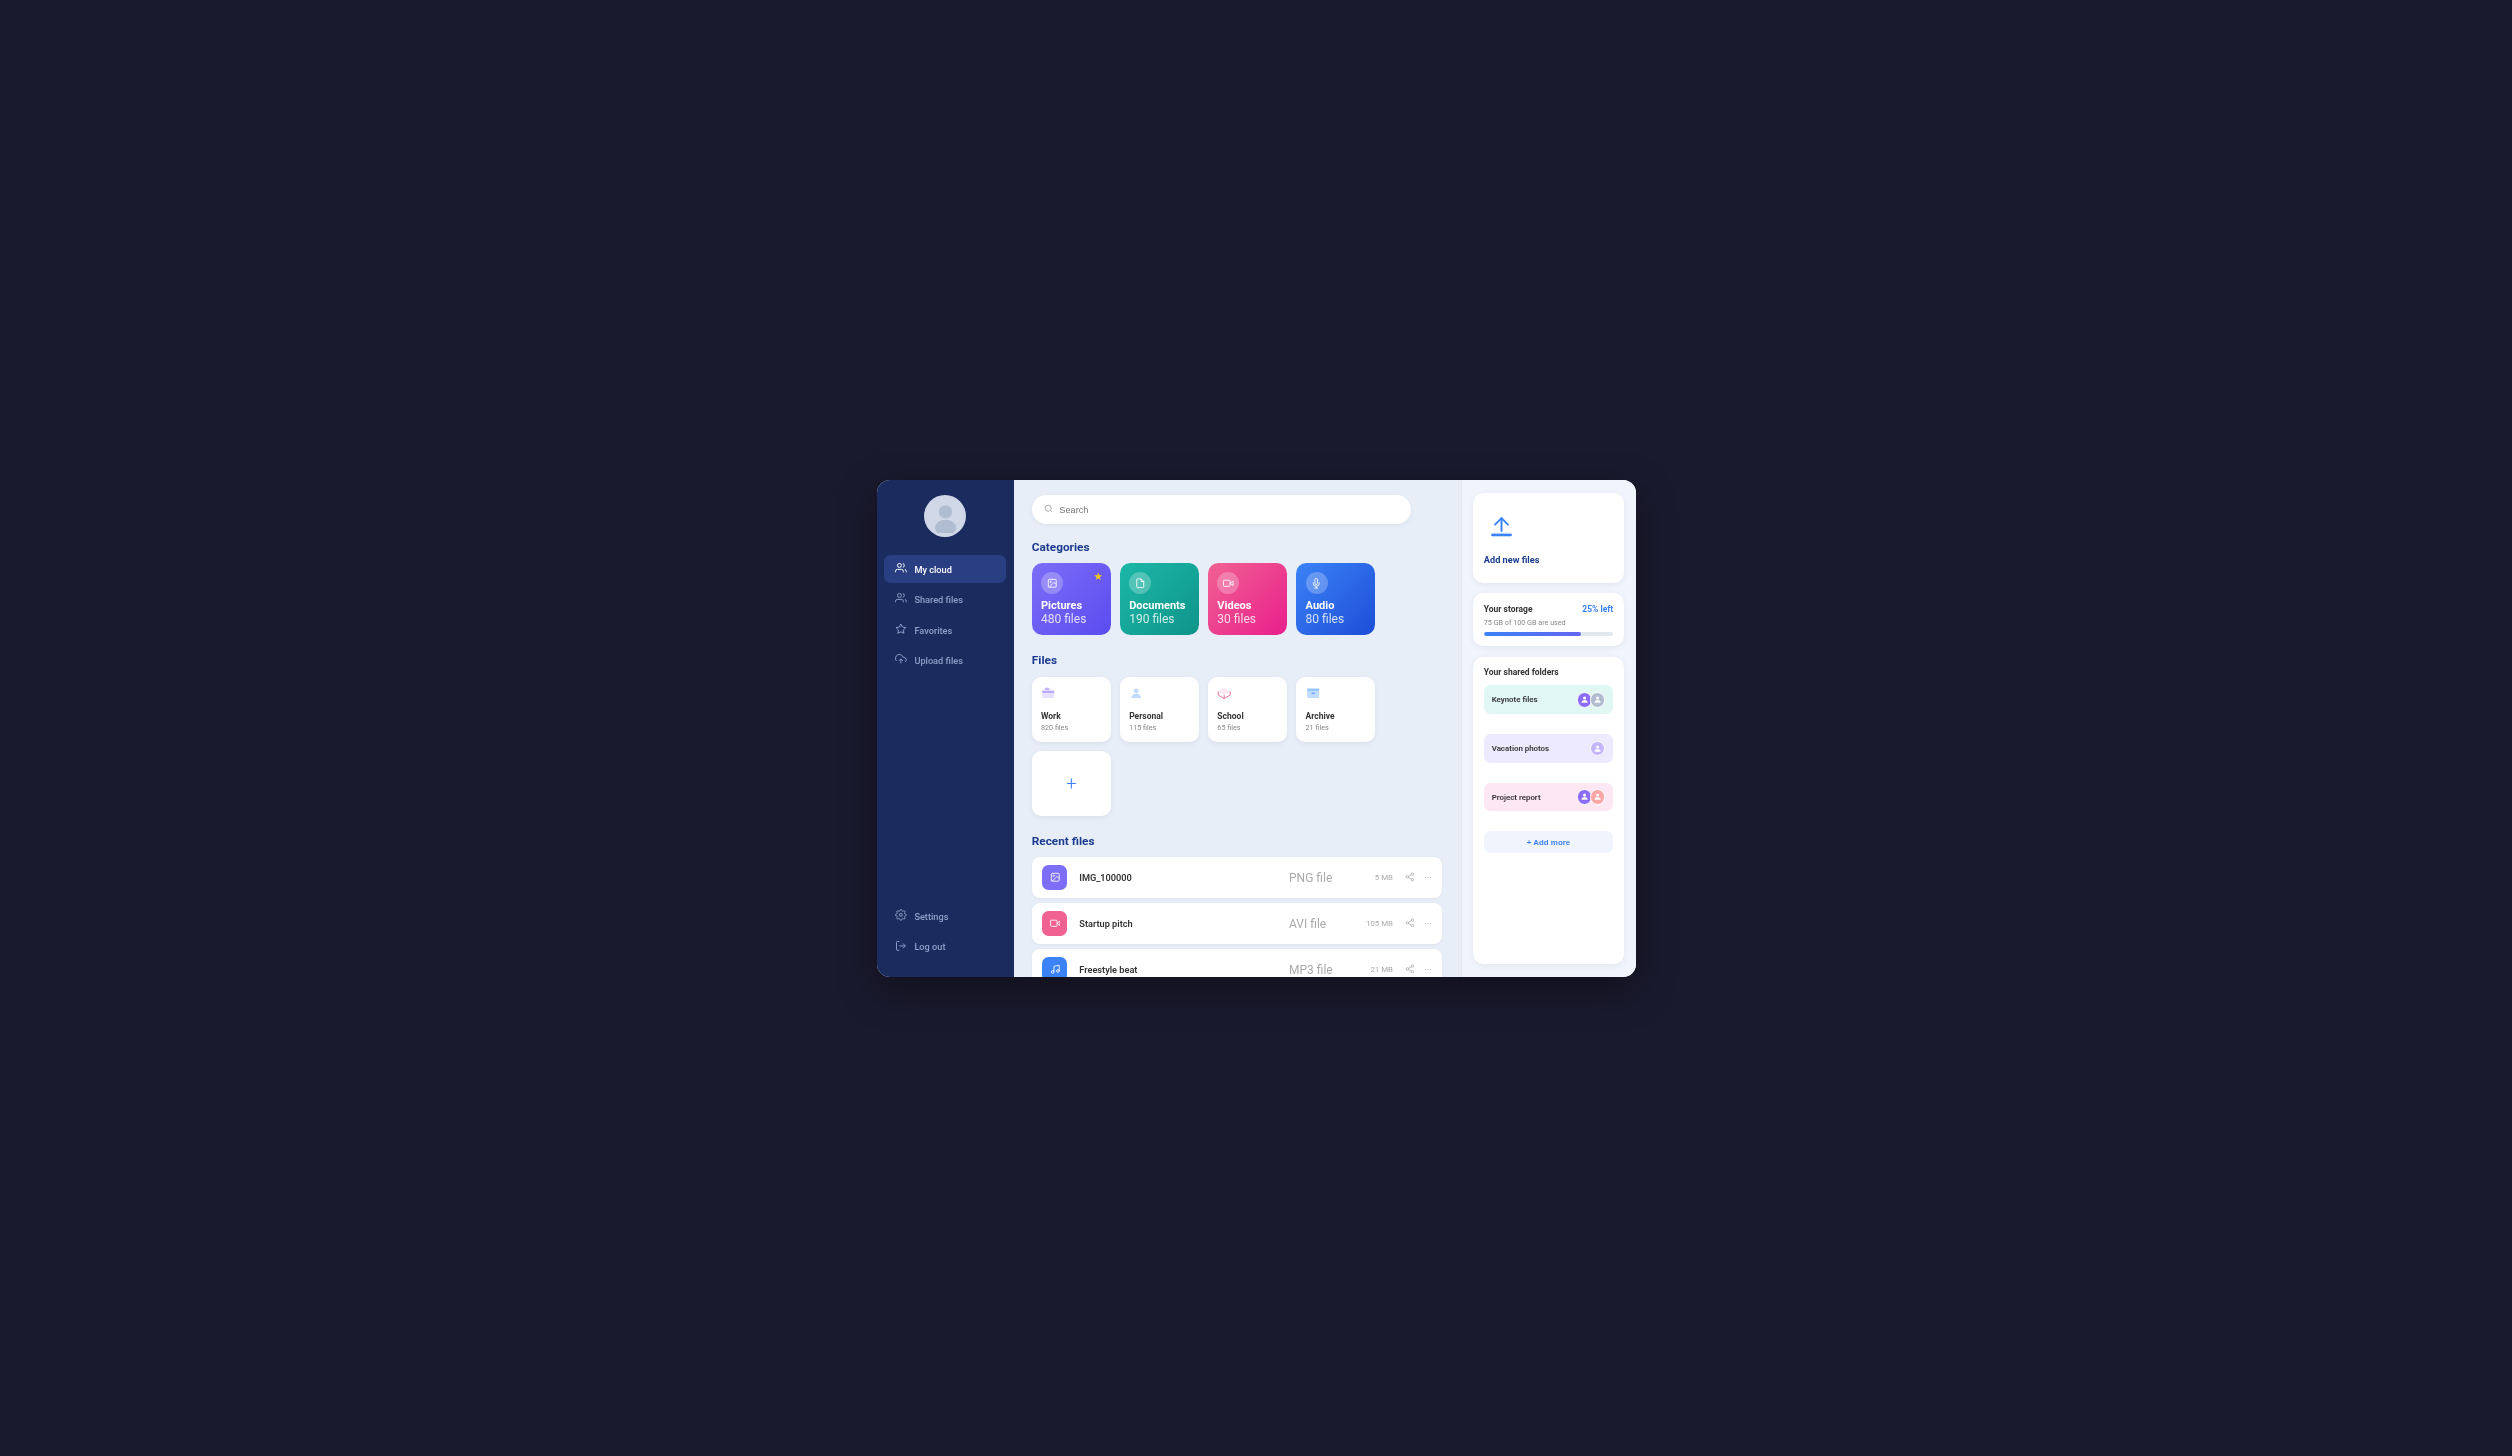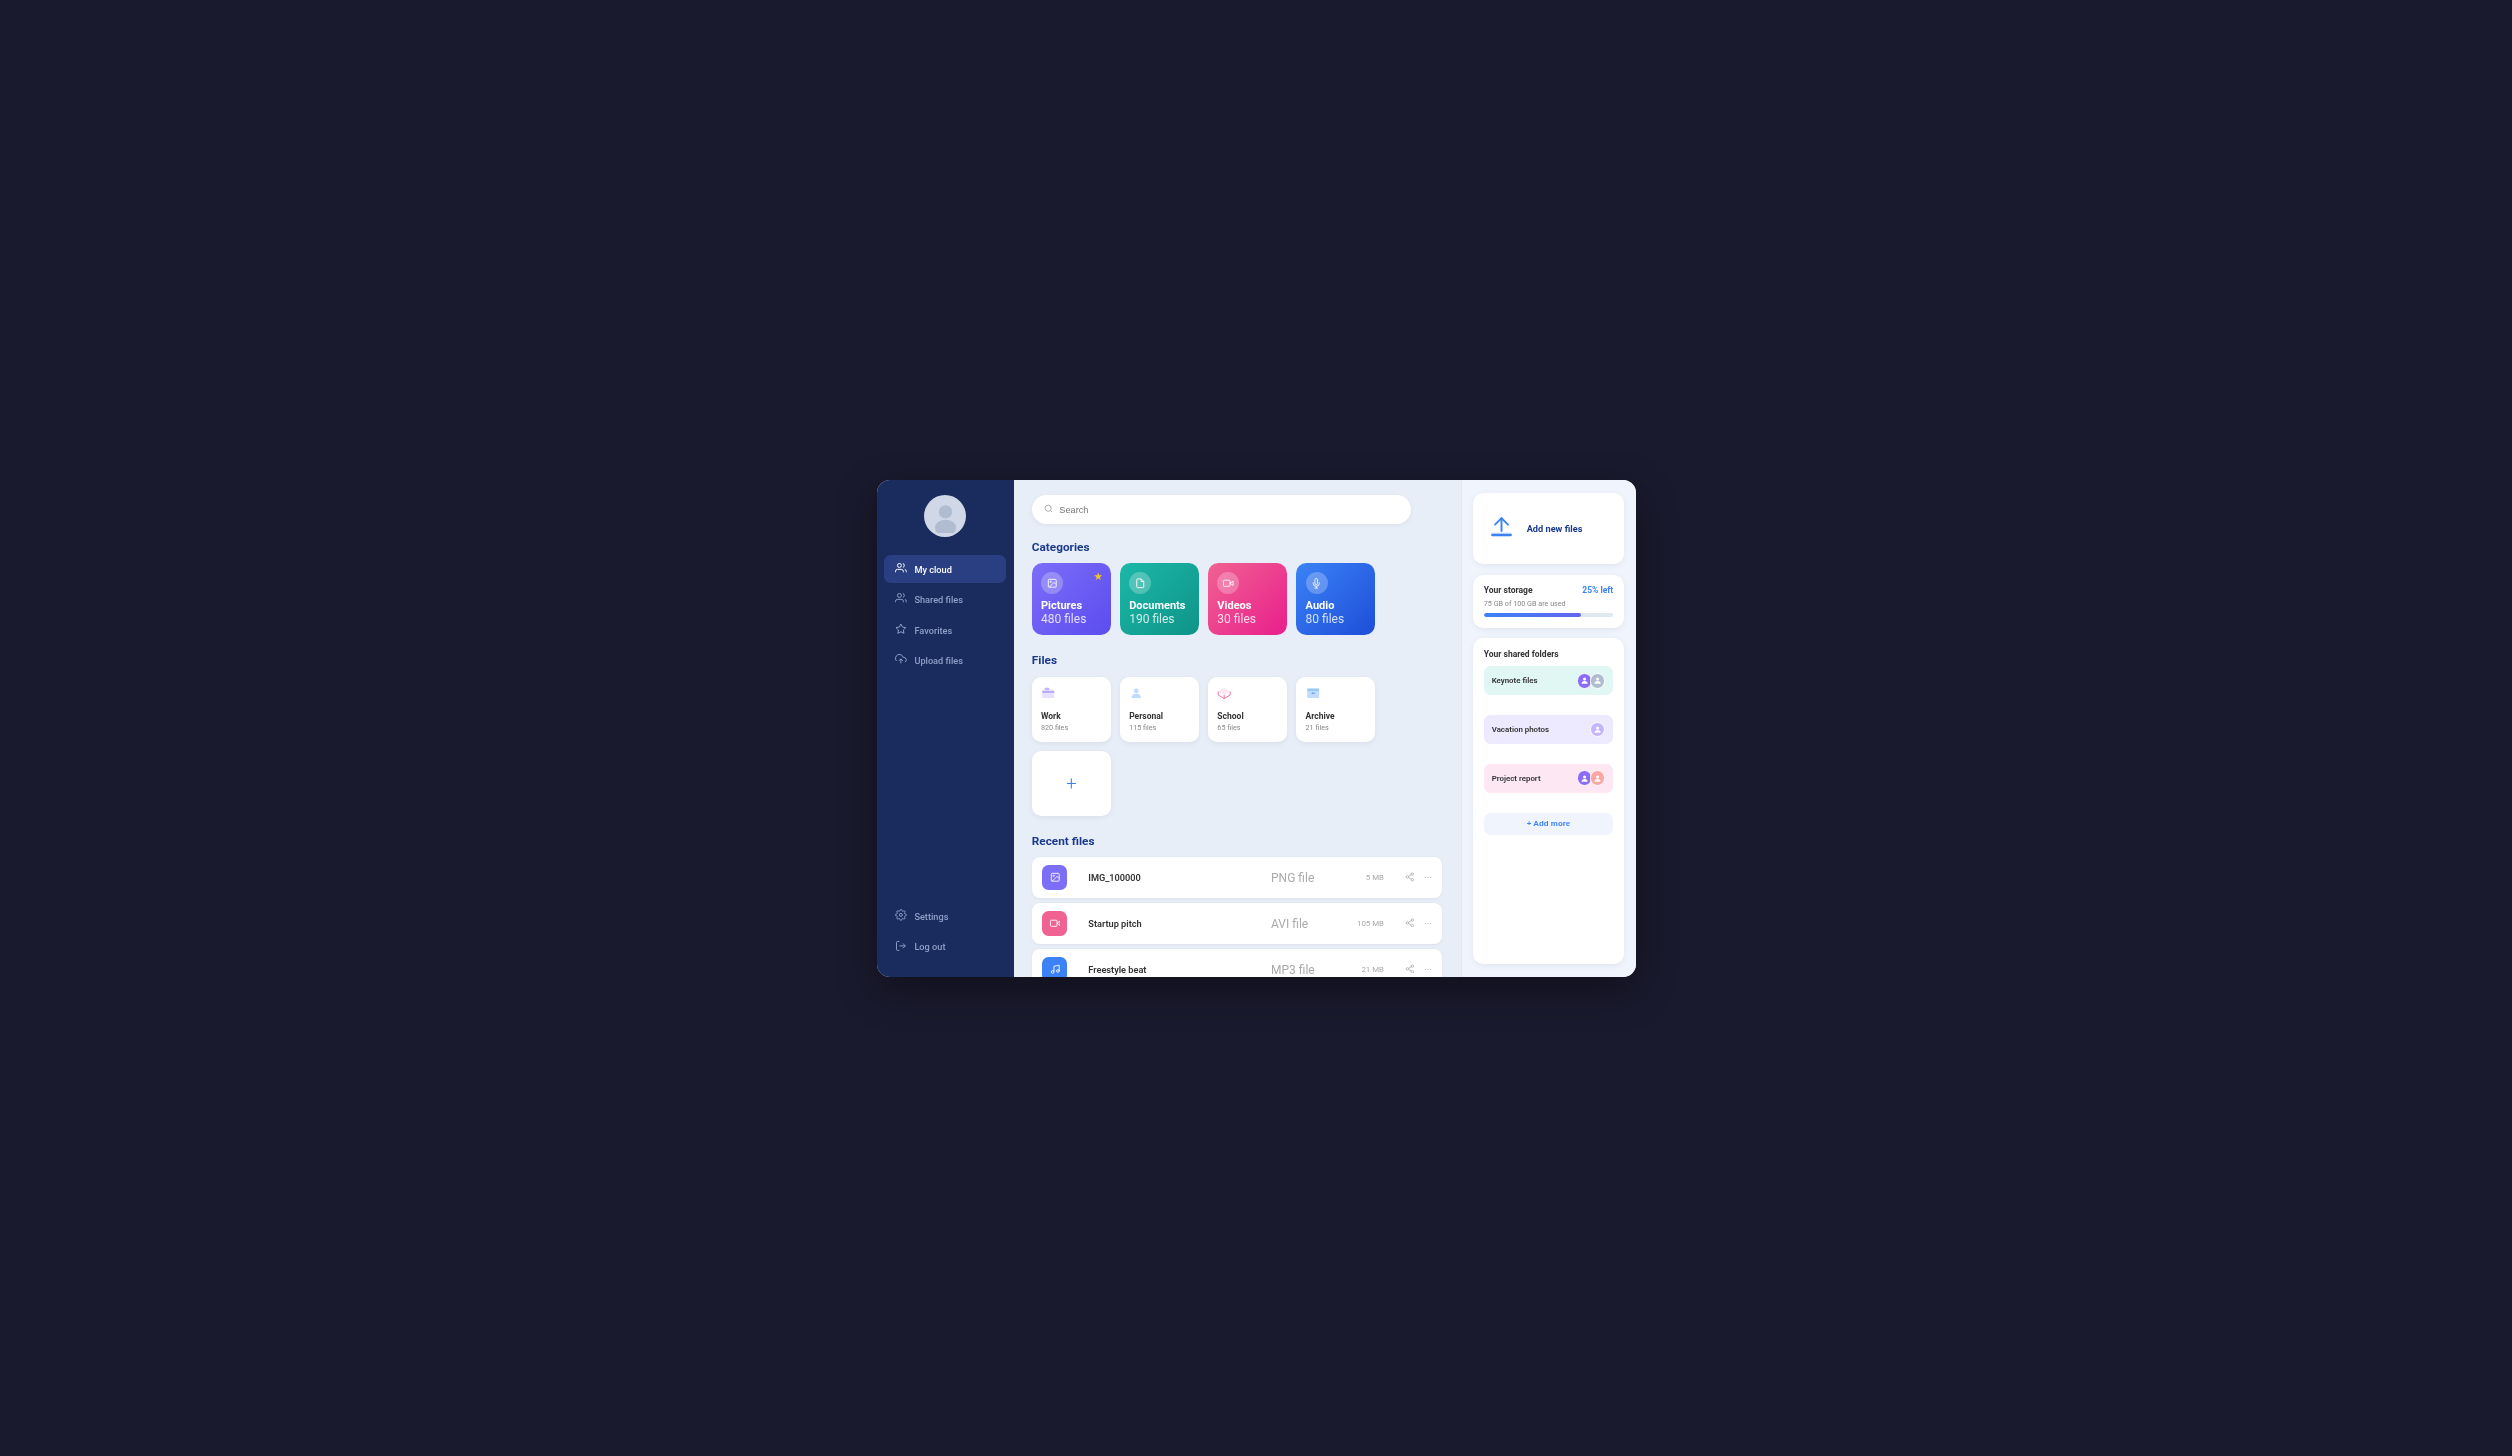--- a/index.html
+++ b/index.html
@@ -223,21 +223,21 @@
       display: flex;
       flex-direction: column;
       gap: 5.2px;
     }
     .recent-file-row {
       background: #fff;
       border-radius: 7.9px;
       display: flex;
       align-items: center;
       padding: 7.9px 10.5px;
-      gap: 21px;
+      gap: 12px;
       box-shadow: 0 0.7px 2.6px rgba(0,0,0,0.05);
     }
     .file-icon-circle {
       width: 25px;
       height: 25px;
       border-radius: 6.5px;
       display: flex;
       align-items: center;
       justify-content: center;
       font-size: 10.5px;
@@ -280,22 +280,22 @@
       flex-direction: column;
       gap: 10.5px;
       flex-shrink: 0;
       border-left: 0.7px solid #e0e8f0;
     }
     .add-files-card {
       background: #fff;
       border-radius: 10.5px;
       padding: 18.3px 10.5px;
       display: flex;
-      flex-direction: row;
-      align-items: center;
+      flex-direction: column;
+      align-items: flex-start;
       gap: 7.9px;
       box-shadow: 0 1.3px 6.5px rgba(0,0,0,0.06);
     }
     .upload-icon {
       width: 35px;
       height: 35px;
       display: flex;
       align-items: center;
       justify-content: center;
       color: #3b82f6;

